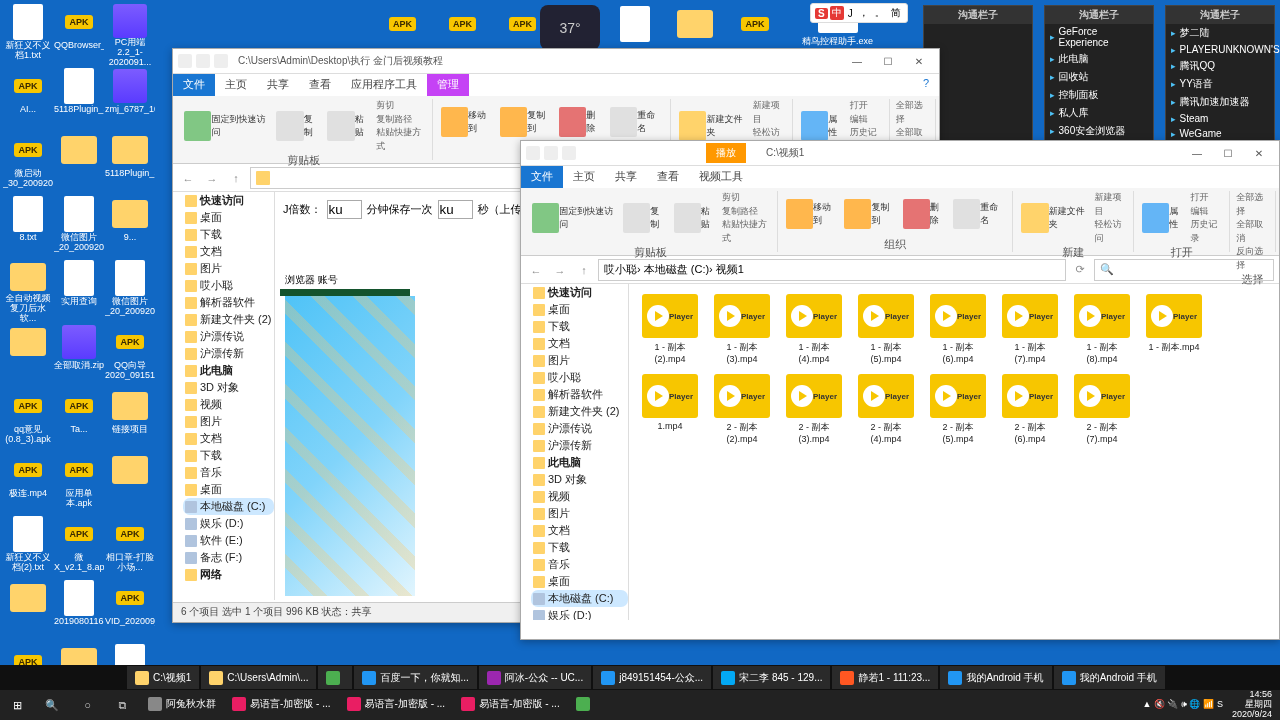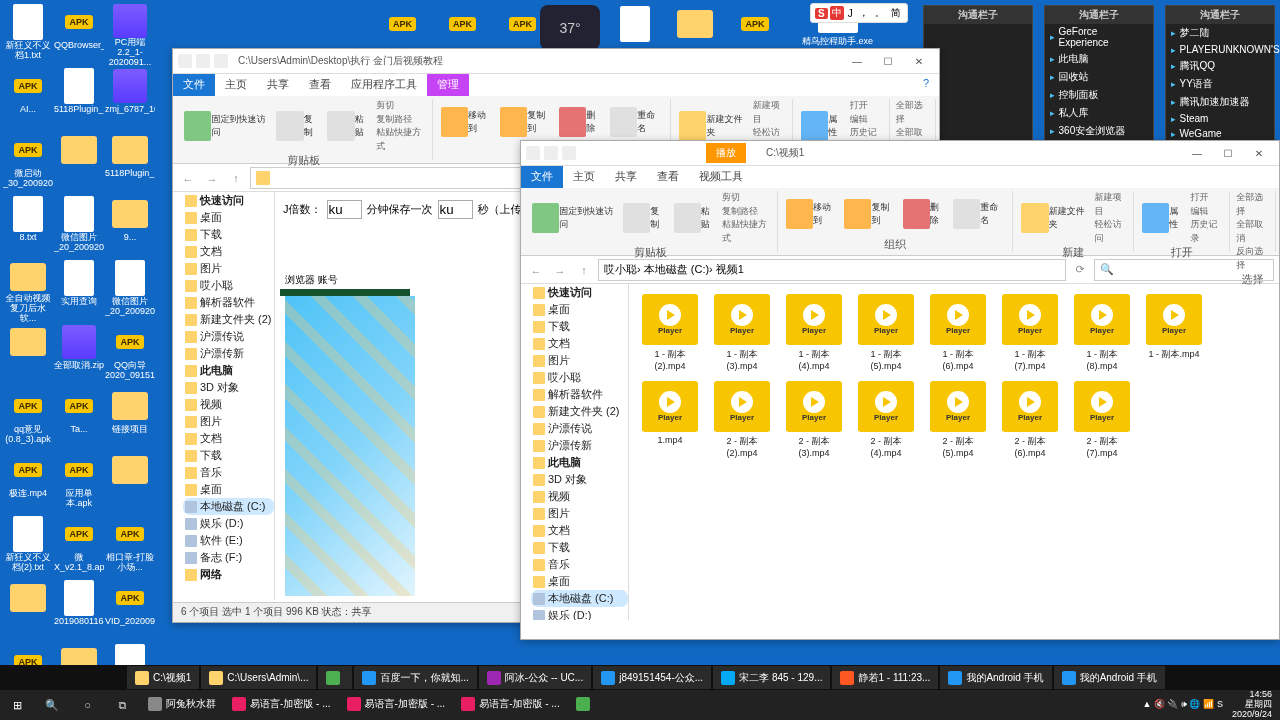--- a/index.html
+++ b/index.html
@@ -66,21 +66,21 @@
 .previewarea .img::after { content:""; position:absolute; inset:0; background:repeating-linear-gradient(45deg,transparent 0,transparent 20px,rgba(255,200,100,0.3) 20px,rgba(255,200,100,0.3) 30px); }
 .statusbar { position:absolute; bottom:0; left:0; right:0; height:20px; background:#f0f0f0; border-top:1px solid #ccc; font-size:10px; padding:2px 8px; color:#444; }
 
 
 .win2 { top:140px; left:520px; width:760px; height:500px; z-index:5; }
 .win2 .titlebar { justify-content:space-between; }
 .win2 .hl2 { background:#ff9800; color:#fff; padding:3px 10px; }
 .tree2 { width:108px; float:left; height:calc(100% - 162px); border-right:1px solid #ddd; overflow-y:auto; }
 .content2 { margin-left:108px; height:calc(100% - 162px); padding:10px; overflow-y:auto; display:flex; flex-wrap:wrap; gap:10px; align-content:flex-start; }
 .vfile { width:62px; display:flex; flex-direction:column; align-items:center; font-size:9px; text-align:center; color:#222; }
-.vthumb { width:56px; height:51px; background:#f7c600; border-radius:3px; display:flex; flex-direction:column; align-items:center; justify-content:center; margin-bottom:3px; }
+.vthumb { width:56px; height:44px; background:#f7c600; border-radius:3px; display:flex; flex-direction:row; align-items:center; justify-content:center; margin-bottom:3px; }
 .vthumb .play { width:22px; height:22px; background:#fff; border-radius:50%; display:flex; align-items:center; justify-content:center; }
 .vthumb .play::after { content:""; border-left:8px solid #f7c600; border-top:5px solid transparent; border-bottom:5px solid transparent; margin-left:2px; }
 .vthumb .pl { font-size:8px; font-weight:bold; color:#333; }
 
 
 .ime { position:absolute; top:3px; left:810px; height:20px; background:#fff; display:flex; align-items:center; font-size:10px; border:1px solid #ddd; border-radius:3px; padding:0 4px; gap:2px; }
 .ime span { padding:0 2px; }
 .ime .cn { background:#e53935; color:#fff; border-radius:2px; }
 
 .topfile { position:absolute; top:3px; left:800px; width:75px; text-align:center; color:#fff; font-size:9px; }

